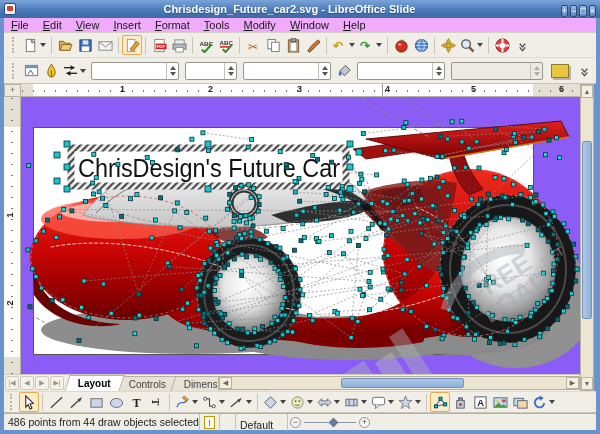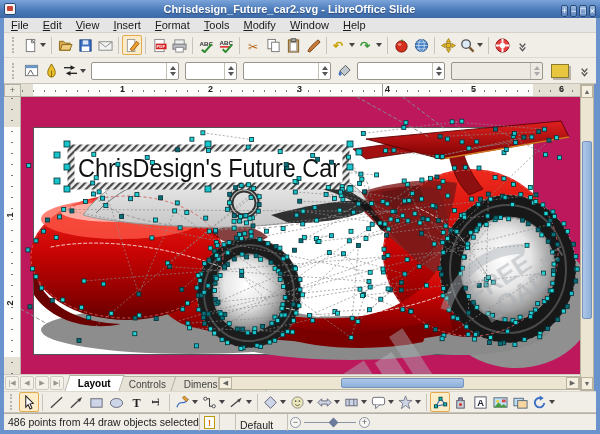--- a/index.html
+++ b/index.html
@@ -5,21 +5,21 @@
   html,body{margin:0;padding:0;background:#888;}
   *{box-sizing:border-box;user-select:none;}
   #window{position:relative;width:600px;height:434px;background:#6a93cd;font-family:"Liberation Sans",sans-serif;overflow:hidden;cursor:default;}
   
   #titlebar{position:absolute;left:0;top:0;width:600px;height:18px;background:linear-gradient(#7aa3d9,#4878b8 60%,#3e69a6);display:flex;align-items:center;padding:0 4px;}
   #title-icon{width:12px;height:12px;background:#f5f5f5;border:1px solid #2c4a77;border-radius:2px;margin-right:4px;position:relative;}
   #title-icon::after{content:"";position:absolute;left:2px;top:2px;width:6px;height:5px;background:#c43;border-radius:1px;}
   #title-text{flex:1;text-align:center;color:#fff;font-size:11px;font-weight:bold;text-shadow:0 1px 1px #2c4a77;white-space:nowrap;overflow:hidden;}
   .winbtn{width:13px;height:13px;margin-left:2px;background:linear-gradient(#9cbbe2,#5e86bd);border:1px solid #2c4a77;border-radius:2px;color:#fff;font-size:9px;line-height:11px;text-align:center;}
   
-  #menubar{position:absolute;left:4px;top:18px;width:592px;height:15px;background:#e5e5e5;border-bottom:1px solid #d5d1c6;display:flex;align-items:center;font-size:11px;color:#1a1a1a;}
+  #menubar{position:absolute;left:4px;top:18px;width:592px;height:15px;background:#f0abfc;border-bottom:1px solid #d5d1c6;display:flex;align-items:center;font-size:11px;color:#1a1a1a;}
   .menu-item{padding:0 7px;height:15px;line-height:15px;}
   .menu-item u{text-decoration:underline;}
   
   .toolbar{position:absolute;left:4px;width:592px;background:#f1eee7;display:flex;align-items:center;}
   #toolbar1{top:33px;height:25px;border-bottom:1px solid #ddd9cf;padding-left:8px;}
   #toolbar2{top:58px;height:26px;border-bottom:1px solid #c9c4b8;padding-left:8px;}
   .grip{width:5px;height:16px;margin-right:4px;border-left:2px dotted #b9b4a8;}
   .tbtn{height:20px;min-width:20px;display:inline-flex;align-items:center;justify-content:center;border-radius:2px;border:1px solid transparent;padding:0 1px;}
   .tbtn.on{background:#fcecc8;border-color:#e3aa4e;}
   .tbtn svg{display:block;}
@@ -40,21 +40,21 @@
   #hruler{position:absolute;left:21px;top:84px;width:559px;height:13px;background:#e4e0d4;border-bottom:1px solid #b5b1a4;overflow:hidden;}
   #hruler .active{position:absolute;left:12px;width:500px;top:0;bottom:0;background:#fdfdfb;}
   #hruler .ticks{position:absolute;left:1px;right:0;top:6px;height:1.5px;background:repeating-linear-gradient(to right,#777 0 1.5px,transparent 1.5px 11px);}
   #hruler .rmark{position:absolute;left:361px;top:0;bottom:0;width:1px;background:#999;}
   .hnum{position:absolute;top:0;font-size:9px;font-weight:bold;color:#222;}
   #vruler{position:absolute;left:4px;top:97px;width:17px;height:277px;background:#e4e0d4;border-right:1px solid #b5b1a4;overflow:hidden;}
   #vruler .active{position:absolute;top:30px;height:230px;left:0;right:0;background:#fdfdfb;}
   #vruler .ticks{position:absolute;top:1px;bottom:0;left:7px;width:1.5px;background:repeating-linear-gradient(to bottom,#777 0 1.5px,transparent 1.5px 11px);}
   .vnum{position:absolute;left:3px;font-size:9px;font-weight:bold;color:#222;transform:rotate(-90deg);}
   
-  #canvas{position:absolute;left:21px;top:97px;width:559px;height:277px;background:#be185d;overflow:hidden;}
+  #canvas{position:absolute;left:21px;top:97px;width:559px;height:277px;background:#8b5cf6;overflow:hidden;}
   
   #vscroll{position:absolute;left:580px;top:84px;width:14px;height:307px;background:#ece5d2;border:1px solid #b9b29e;}
   .sbtn{position:absolute;left:0;width:12px;height:13px;background:#f4efdf;border:1px solid #b9b29e;color:#666;font-size:7px;line-height:11px;text-align:center;}
   #vthumb{position:absolute;left:1px;top:56px;width:10px;height:178px;background:linear-gradient(90deg,#aec7e8,#8fb0da);border:1px solid #7593bd;border-radius:2px;}
   
   #tabrow{position:absolute;left:4px;top:374px;width:576px;height:17px;background:#f1eee7;border-top:1px solid #cfcabf;display:flex;align-items:flex-end;}
   .navbtn{width:14px;height:14px;margin:0 0 1px 1px;background:#f4f1e8;border:1px solid #cfcabf;color:#9a958a;font-size:7px;line-height:12px;text-align:center;border-radius:2px;}
   #tabs{display:flex;align-items:flex-end;height:16px;margin-left:3px;}
   .tab{height:15px;line-height:15px;padding:0 10px;font-size:10px;color:#444;background:#e6e2d6;border:1px solid #b5b1a4;border-bottom:none;transform:skewX(-18deg);margin-right:-4px;}
   .tab span{display:inline-block;transform:skewX(18deg);}

